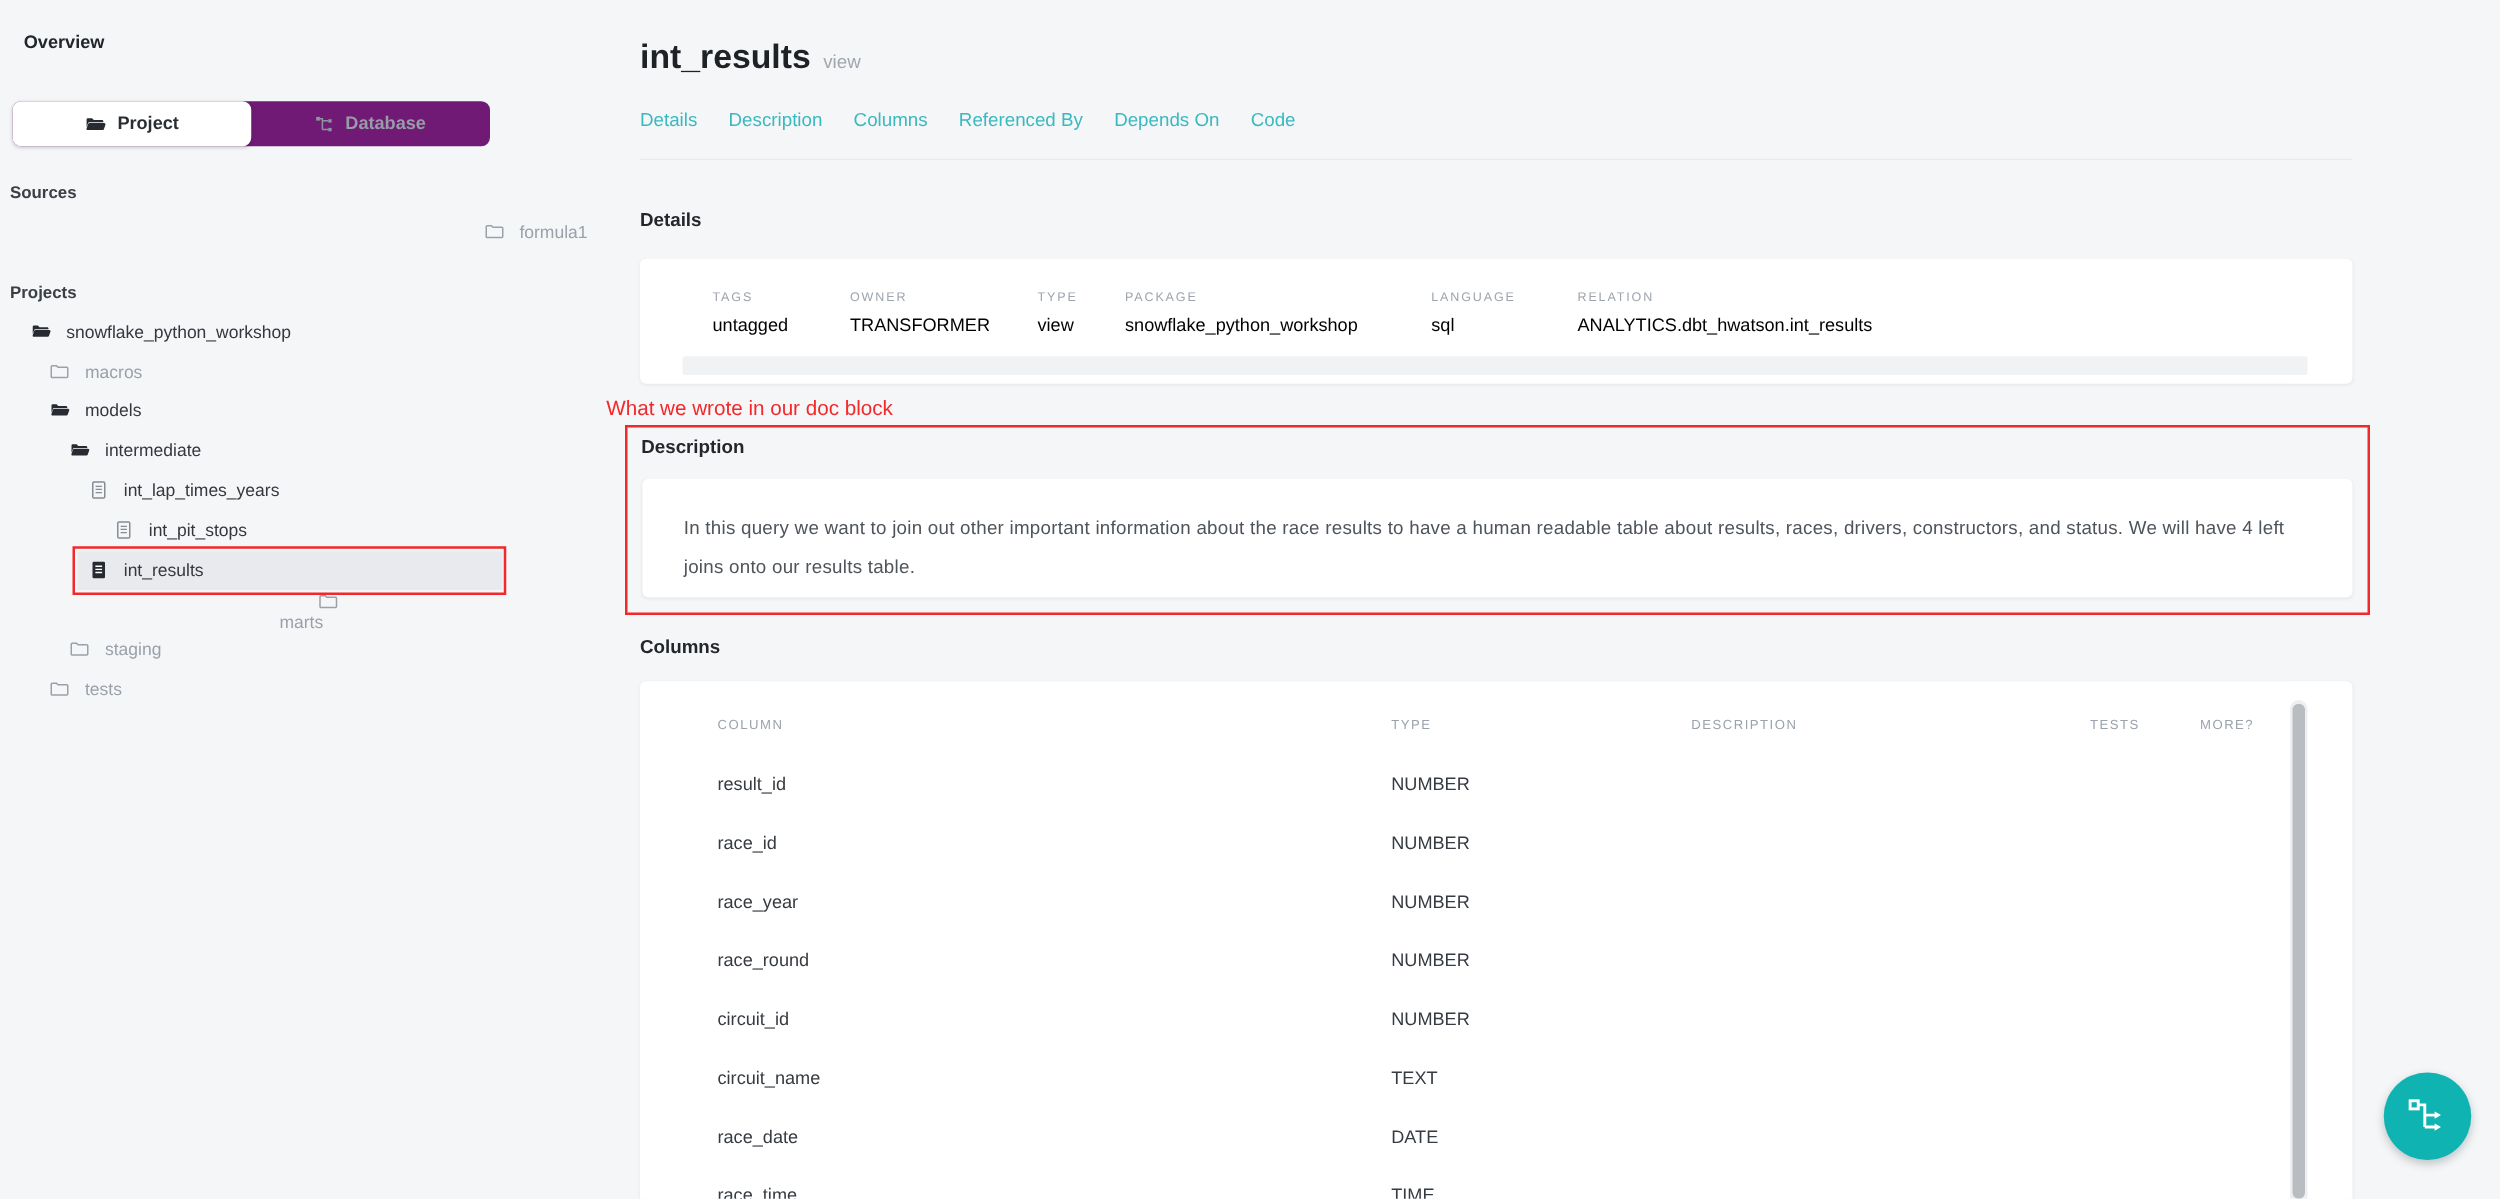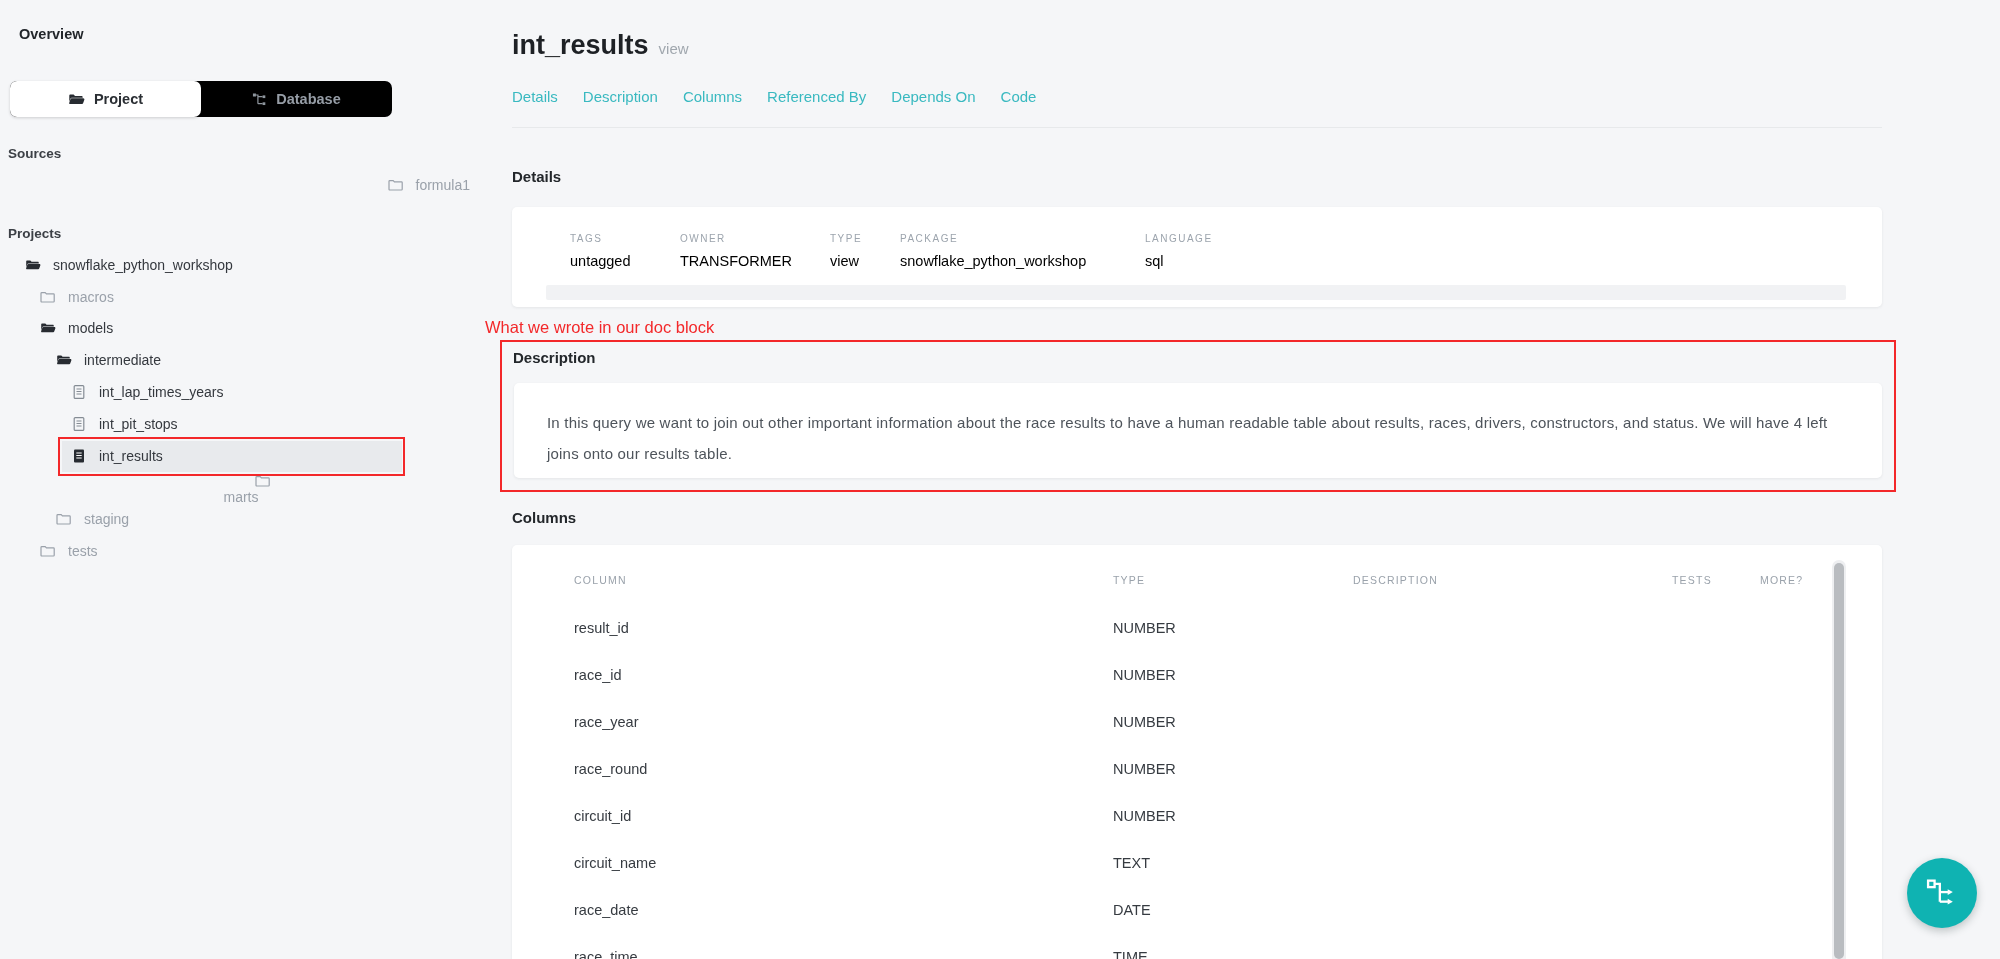--- a/index.html
+++ b/index.html
@@ -7,21 +7,21 @@
     width:2000px;height:959px;position:relative;overflow:hidden;
     background:#f5f6f8;
     font-family:"Liberation Sans","DejaVu Sans",sans-serif;
     color:#2e3338;
     -webkit-font-smoothing:antialiased;
   }
   .abs{position:absolute;}
 
   
   .sb-overview{left:19px;top:26px;font-size:14.5px;font-weight:bold;color:#22262b;}
-  .toggle{left:10px;top:81px;width:382px;height:36px;background:#000000;border-radius:7px;display:flex;}
+  .toggle{left:10px;top:81px;width:382px;height:36px;background:#701a75;border-radius:7px;display:flex;}
   .toggle-btn{flex:1;display:flex;align-items:center;justify-content:center;gap:9px;
     font-size:14.5px;font-weight:bold;color:#969da6;cursor:pointer;border-radius:7px;}
   .toggle-btn.active{background:#ffffff;color:#2a2e33;box-shadow:0 1px 3px rgba(20,24,28,.18);}
   .sb-h{font-size:13.5px;font-weight:bold;color:#3c4046;}
   .sb-row{left:0;width:470px;height:30px;display:flex;align-items:center;cursor:pointer;}
   .sb-row .t-icon{display:inline-flex;width:16px;height:16px;flex:0 0 16px;}
   .sb-row .t-label{margin-left:12px;font-size:14px;}
   .lbl-dark{color:#34383e;}
   .lbl-gray{color:#9aa1aa;}
   .ind0 .t-icon{margin-left:25px;}
@@ -154,21 +154,21 @@
 </div>
 <div class="abs sb-row ind3" style="top:377px;">
   <span class="t-icon">
       <svg viewBox="0 0 16 16" width="16" height="16">
         <rect x="3.2" y="1.6" width="9.6" height="12.8" rx="1" fill="none" stroke="#858c94" stroke-width="1.2"></rect>
         <path d="M5.5 5h5M5.5 7.5h5M5.5 10h5" stroke="#858c94" stroke-width="1"></path>
       </svg>
     </span>
   <span class="t-label lbl-dark">int_lap_times_years</span>
 </div>
-<div class="abs sb-row ind3" style="top:409px;">
+<div class="abs sb-row ind3" style="top:409px;padding-left:20px;">
   <span class="t-icon">
       <svg viewBox="0 0 16 16" width="16" height="16">
         <rect x="3.2" y="1.6" width="9.6" height="12.8" rx="1" fill="none" stroke="#858c94" stroke-width="1.2"></rect>
         <path d="M5.5 5h5M5.5 7.5h5M5.5 10h5" stroke="#858c94" stroke-width="1"></path>
       </svg>
     </span>
   <span class="t-label lbl-dark">int_pit_stops</span>
 </div>
 <div class="abs sb-row ind3" style="top:441px;">
   <span class="t-icon">
@@ -233,20 +233,24 @@
       <div class="fld-label">TYPE</div>
       <div class="fld-value">view</div>
     </div>
     <div class="f3">
       <div class="fld-label">PACKAGE</div>
       <div class="fld-value">snowflake_python_workshop</div>
     </div>
     <div class="f4">
       <div class="fld-label">LANGUAGE</div>
       <div class="fld-value">sql</div>
+    </div>
+    <div class="f5">
+      <div class="fld-label">RELATION</div>
+      <div class="fld-value">ANALYTICS.dbt_hwatson.int_results</div>
     </div>
   </div>
   <div class="details-bar"></div>
 </div>
 
 <div class="abs red-note">What we wrote in our doc block</div>
 <div class="abs red-box"></div>
 
 <div class="abs sec-h desc-h">Description</div>
 <div class="abs card desc-card">

